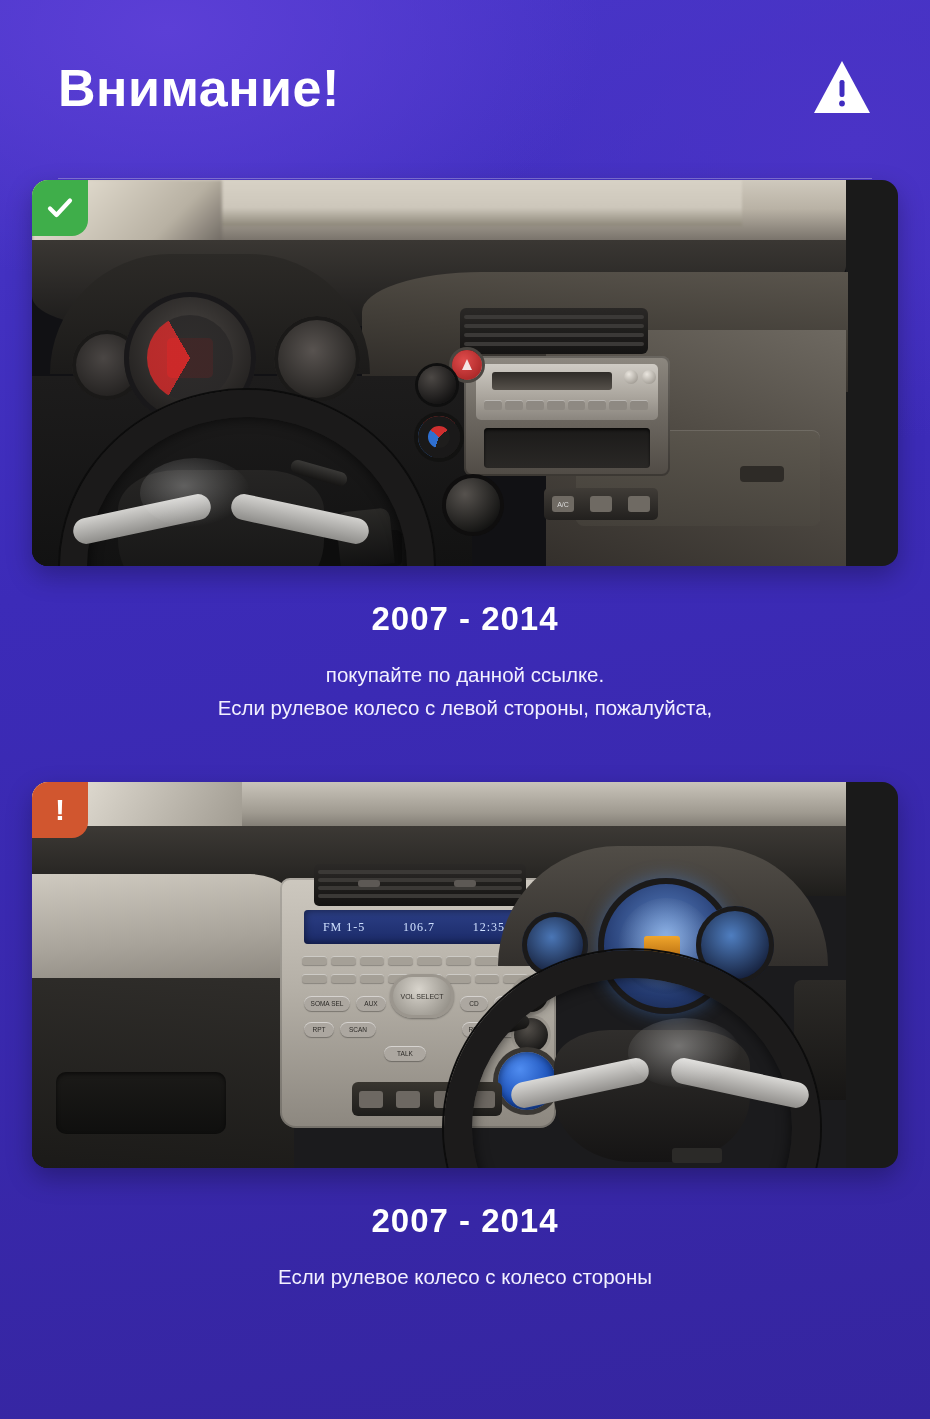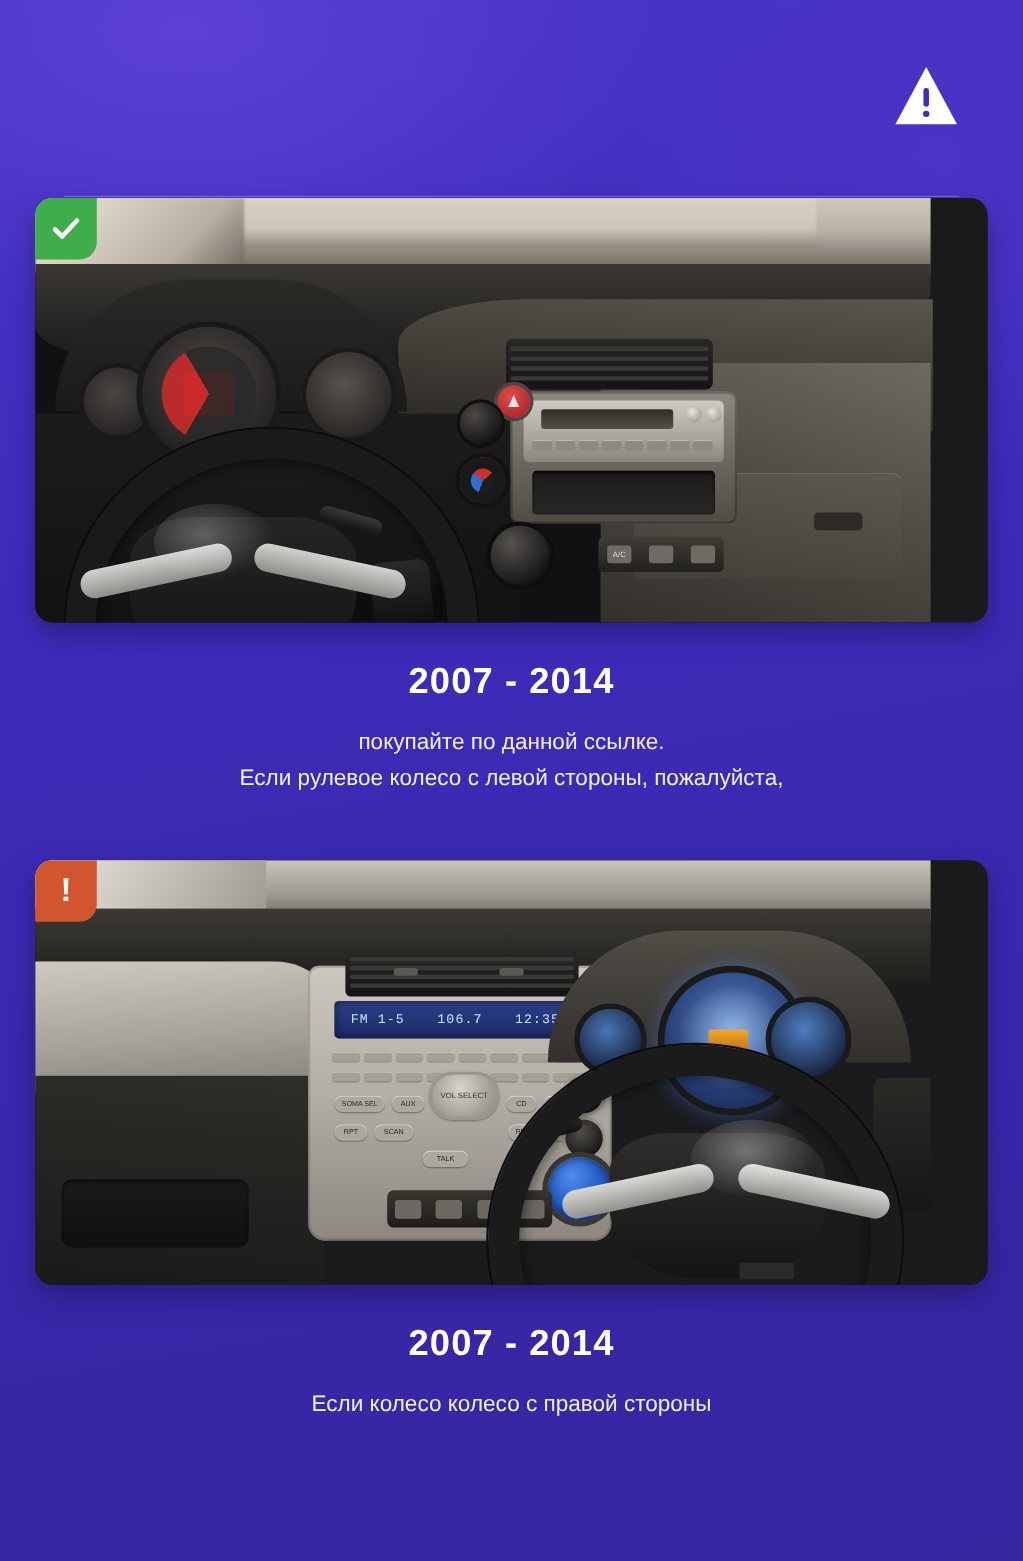--- a/index.html
+++ b/index.html
@@ -375,21 +375,21 @@
   }
   .d2-vent-slider {
     position:absolute; width:22px; height:7px; background:#5d5955; border-radius:3px;
   }
   .d2-lcd {
     position:absolute; left:272px; top:128px; width:220px; height:34px;
     background: linear-gradient(180deg,#2c3f86 0%, #1b2a68 100%);
     border-radius:4px;
     box-shadow: inset 0 0 8px rgba(0,0,0,0.55);
     color:#bcd3ff;
-    font-family: Liberation Mono, monospace;
+    font-family: Liberation Serif, serif;
     font-size:12px;
     letter-spacing:1px;
     display:flex; align-items:center; justify-content:space-around;
   }
   .d2-lcd span { color:#cfe0ff; }
   .d2-btn-row {
     position:absolute; left:270px; width:226px; height:12px;
     display:flex; gap:4px; align-items:center; justify-content:space-between;
   }
   .d2-btn-row span {
@@ -513,20 +513,21 @@
     background: linear-gradient(180deg,#2c2a27,#171615);
     border-radius:8px 0 0 8px;
   }
 </style>
 </head>
 <body>
 
 <div class="page">
 
   <div class="header">
+    <h1 class="header-title">Внимание!</h1>
     <div class="warn-triangle">
       <svg viewBox="0 0 60 58" width="60" height="58" aria-hidden="true">
         <path d="M30 3 L58 55 L2 55 Z" fill="#ffffff"></path>
         <rect x="27.5" y="22" width="5" height="17" rx="2.2" fill="#3f2cc0"></rect>
         <circle cx="30" cy="45.5" r="2.9" fill="#3f2cc0"></circle>
       </svg>
     </div>
     <div class="header-rule"></div>
   </div>
 
@@ -700,17 +701,17 @@
         <div class="d2-spoke-l"></div>
         <div class="d2-spoke-r"></div>
 
         <div class="d2-airbag"></div>
         <div class="d2-wheel-gloss"></div>
       </div>
     </div>
 
     <div class="caption-block">
       <div class="caption-years">2007 - 2014</div>
-      <div class="caption-text">Если колесо колесо с правой стороны</div>
+      <div class="caption-text">Если рулевое колесо с колесо стороны</div>
     </div>
   </div>
 
 </div>
 
 </body></html>

